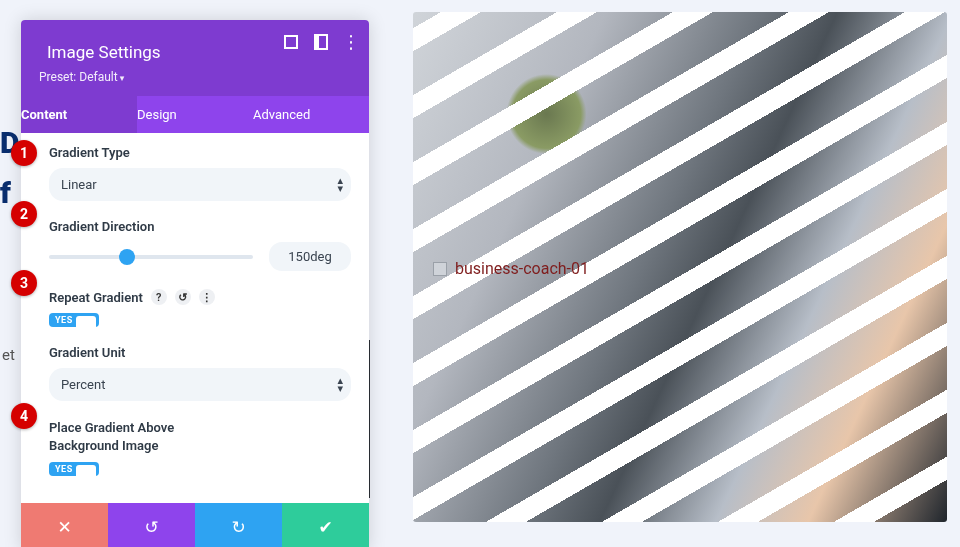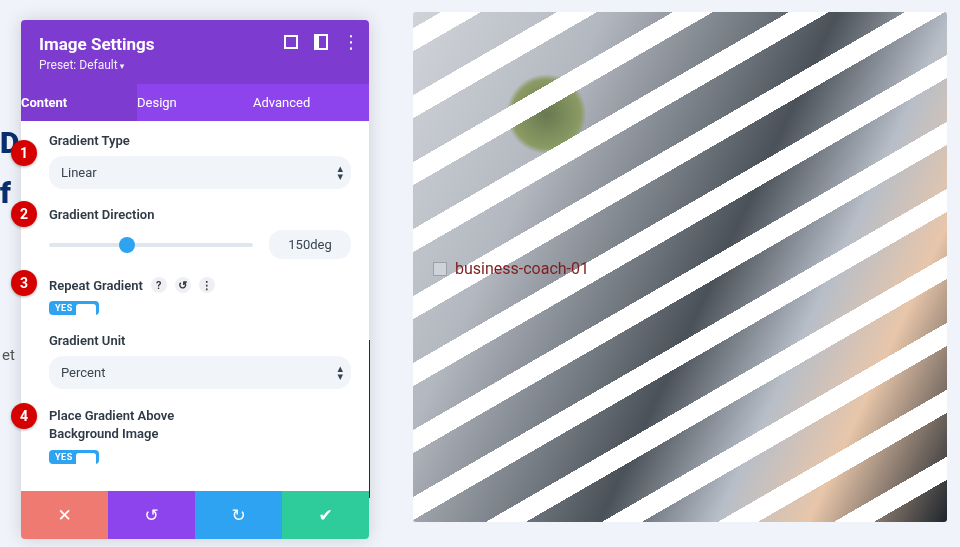--- a/index.html
+++ b/index.html
@@ -22,21 +22,21 @@
   .peek{position:absolute;left:2px;top:346px;font-size:15px;color:#555}
 
   
   .glyph{position:absolute;left:0;font-weight:900;color:#0a2e6e}
   .g1{top:125px;font-size:30px}
   .g2{top:175px;font-size:30px}
 
   
   #panel{position:absolute;left:21px;top:20px;width:348px;background:#fff;box-shadow:0 0 18px rgba(0,0,0,.15);border-radius:4px;overflow:hidden}
   .hdr{background:#7e3bd0;color:#fff;padding:14px 18px 12px 18px;position:relative}
-  .hdr h2{margin:0;font-size:17px;font-weight:700}
+  .hdr h2{margin:8px;font-size:17px;font-weight:400}
   .hdr .preset{font-size:12px;opacity:.9;margin-top:4px}
   .hdr .preset .caret{font-size:9px;margin-left:2px}
   .hdr .icons{position:absolute;right:10px;top:14px;display:flex;gap:14px;align-items:center}
   .hdr .icons span{display:inline-flex;width:16px;height:16px;align-items:center;justify-content:center;color:#fff;font-size:14px}
   .hdr .icons .sq{width:10px;height:10px;border:2px solid #fff;display:inline-block}
   .hdr .icons .bk{width:7px;height:12px;border:2px solid #fff;border-left-width:5px;display:inline-block}
   .hdr .icons .dots{font-size:18px;line-height:10px}
 
   .tabs{display:flex;background:#8e44ec;color:#fff;font-size:13px}
   .tabs div{flex:1;text-align:left;padding:11px 0;cursor:pointer}

